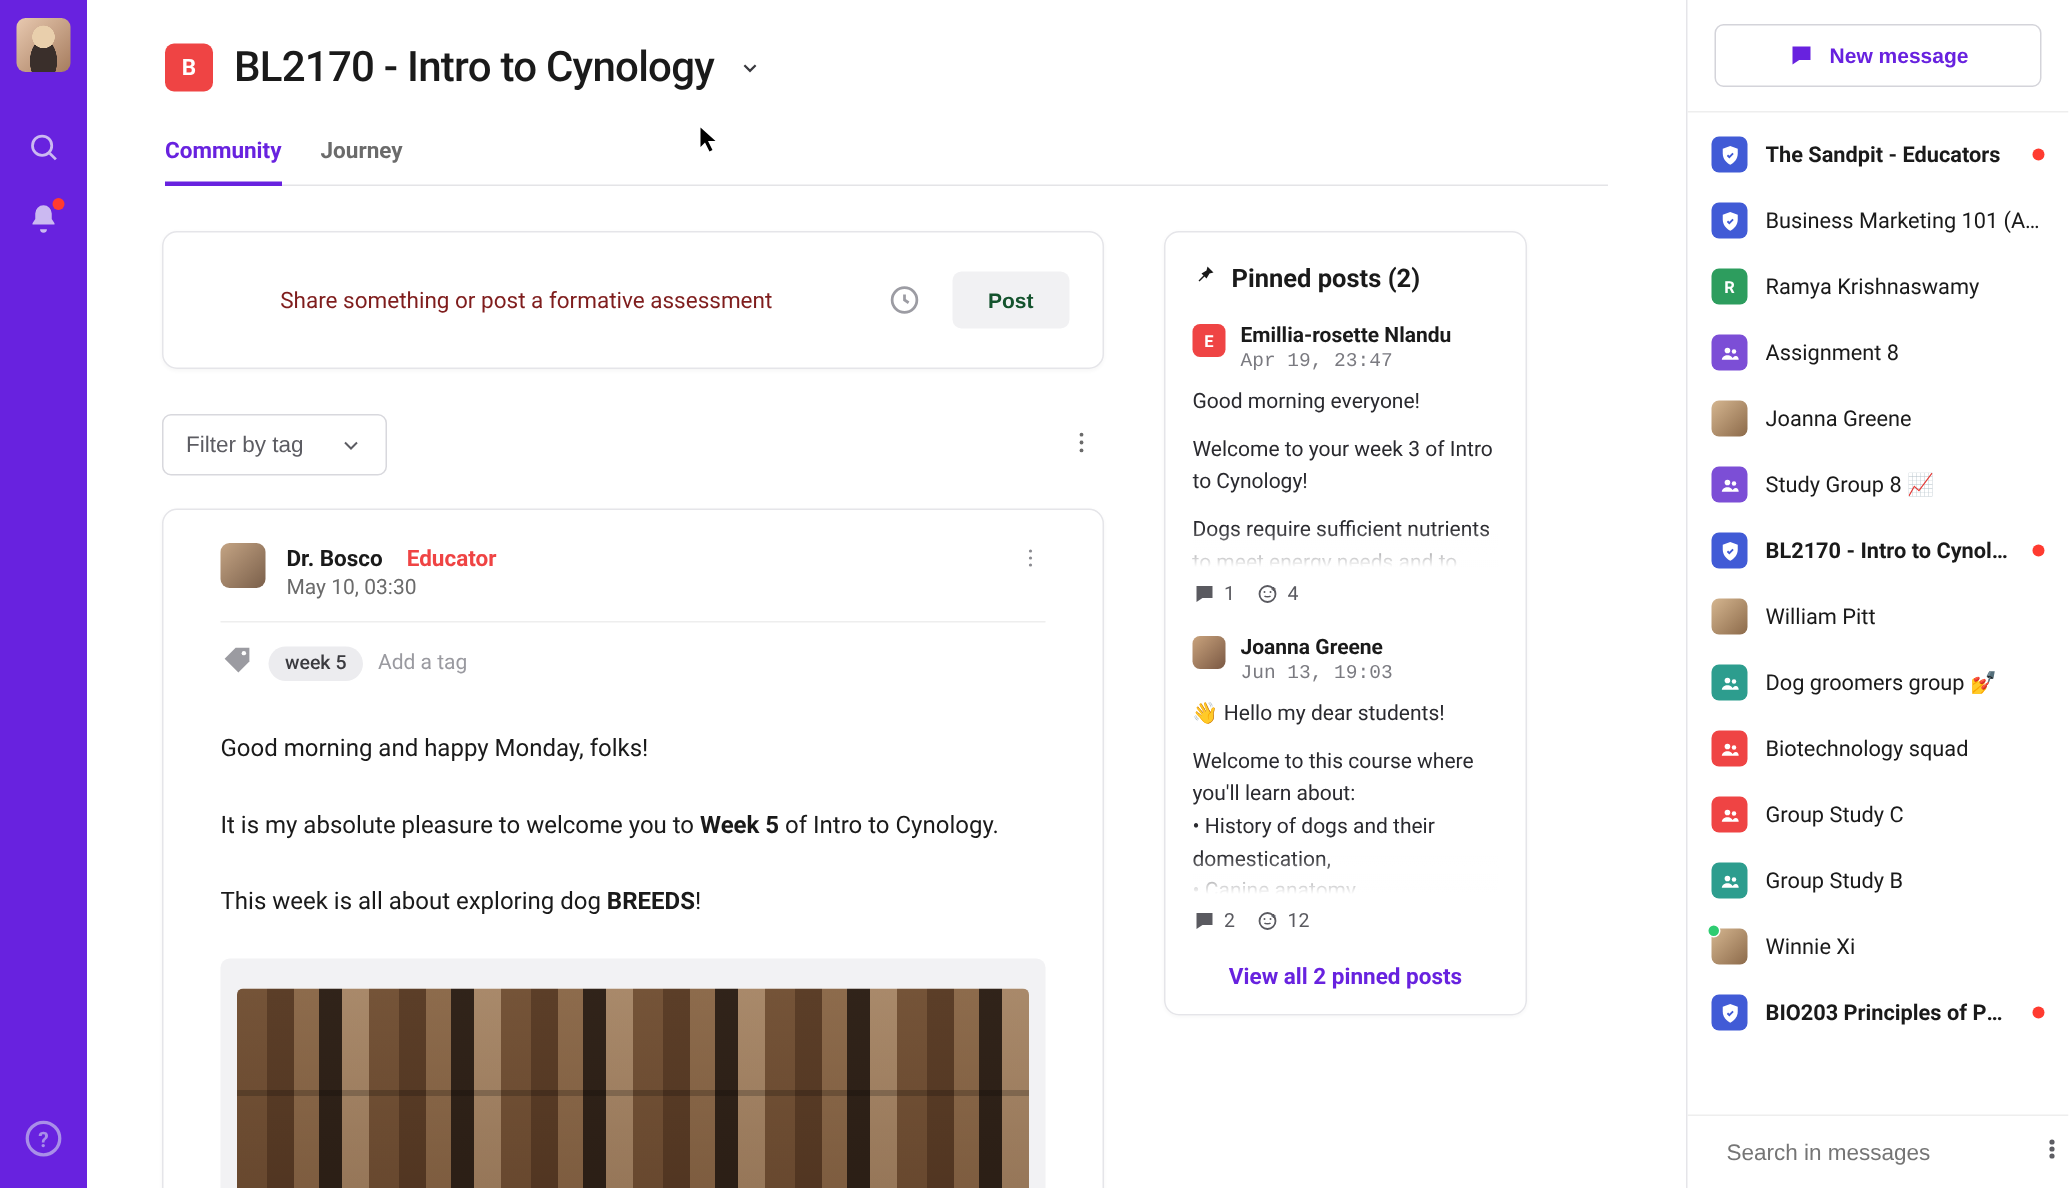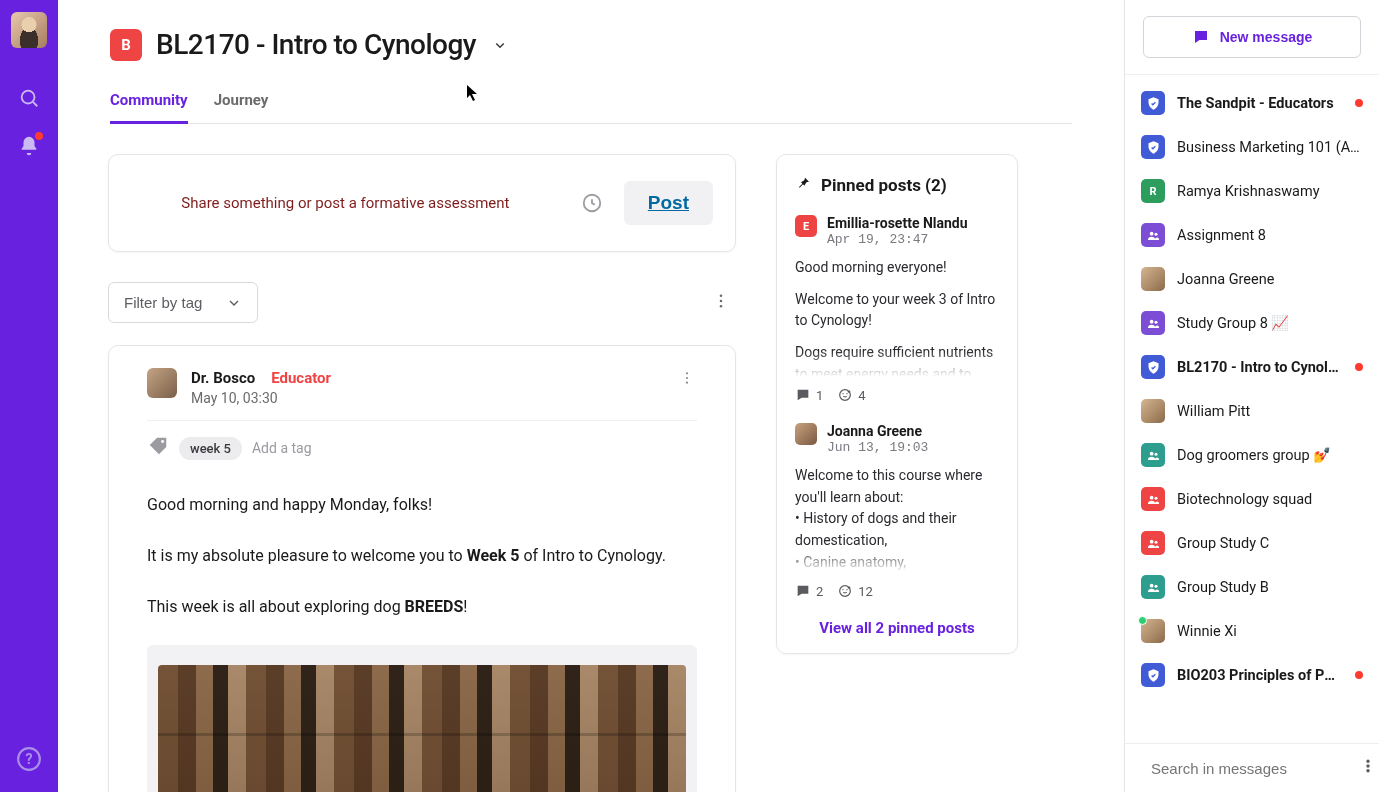--- a/index.html
+++ b/index.html
@@ -33,21 +33,21 @@
 
 .content { flex:1; display:flex; overflow-y:auto; padding: 30px 50px 0 50px; gap: 40px; }
 .feed { width: 628px; flex-shrink:0; }
 .pinned-col { width: 242px; flex-shrink:0; }
 
 
 .composer { background:#fff; border:1px solid #e5e5e9; border-radius:10px; padding: 26px 22px; display:flex; align-items:center; gap:16px; box-shadow: 0 1px 3px rgba(0,0,0,0.04); }
 .composer-text { flex:1; text-align:center; color:#7f1d1d; font-size:15px; cursor:text; }
 .composer-schedule { width:32px; height:32px; display:flex; align-items:center; justify-content:center; cursor:pointer; }
 .composer-schedule svg { width:22px; height:22px; stroke:#9c9ca3; fill:none; stroke-width:2; }
-.composer-post { background:#f1f1f3; color:#0369a1; font-weight:600; font-size:19px; padding: 11px 24px; border:none; border-radius:6px; cursor:pointer;text-decoration:underline; }
+.composer-post { background:#f1f1f3; color:#14532d; font-weight:600; font-size:14px; padding: 11px 24px; border:none; border-radius:6px; cursor:pointer; }
 
 
 .filter-row { display:flex; align-items:center; justify-content:space-between; margin-top: 30px; }
 .filter-btn { display:flex; align-items:center; gap:24px; border:1px solid #d8d8dd; border-radius:6px; padding: 11px 15px; color:#5c5c62; font-size:15px; cursor:pointer; background:#fff; }
 .filter-btn svg { width:16px; height:16px; }
 .more-dots { cursor:pointer; padding:6px; }
 .more-dots svg { width:18px; height:18px; }
 
 
 .post-card { background:#fff; border:1px solid #e5e5e9; border-radius:10px; margin-top: 22px; padding: 22px 38px; box-shadow: 0 1px 3px rgba(0,0,0,0.04); }
@@ -284,20 +284,21 @@
 
           <div class="pinned-post">
             <div class="pinned-post-head">
               <div class="pp-avatar photo"></div>
               <div>
                 <div class="pp-who">Joanna Greene</div>
                 <div class="pp-time">Jun 13, 19:03</div>
               </div>
             </div>
             <div class="pp-body fade2">
+              <div style="margin-bottom:10px;">👋 Hello my dear students!</div>
               <div>Welcome to this course where you'll learn about:</div>
               <div>• History of dogs and their domestication,</div>
               <div>• Canine anatomy,</div>
 
             </div>
             <div class="pp-actions">
               <div class="pp-action">
                 <svg viewBox="0 0 24 24">
                     <path d="M4 4h16v12H10l-6 4V4z" fill="#5a5a60"></path>
                   </svg>

